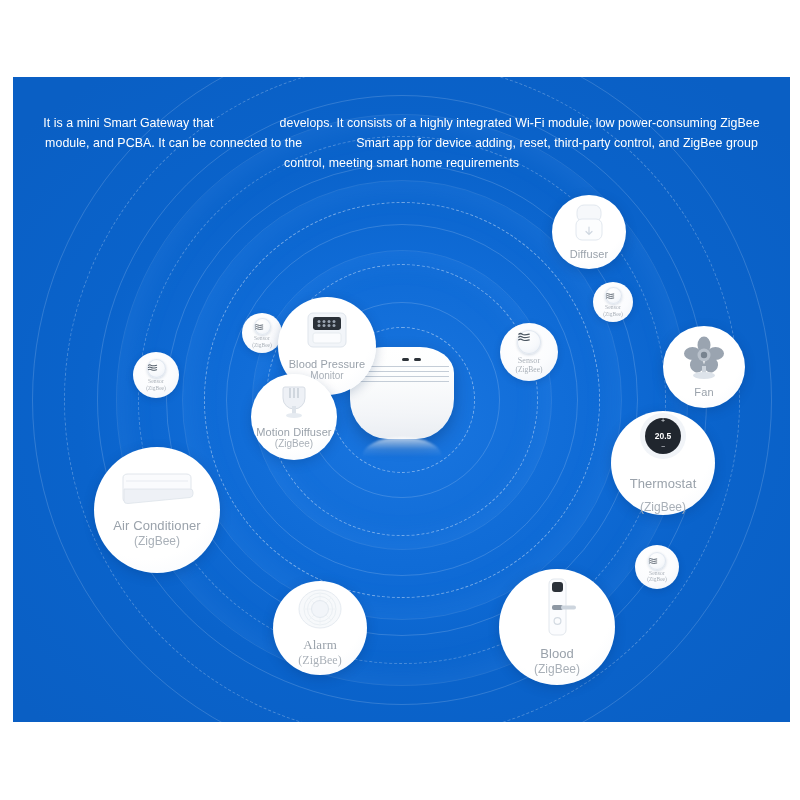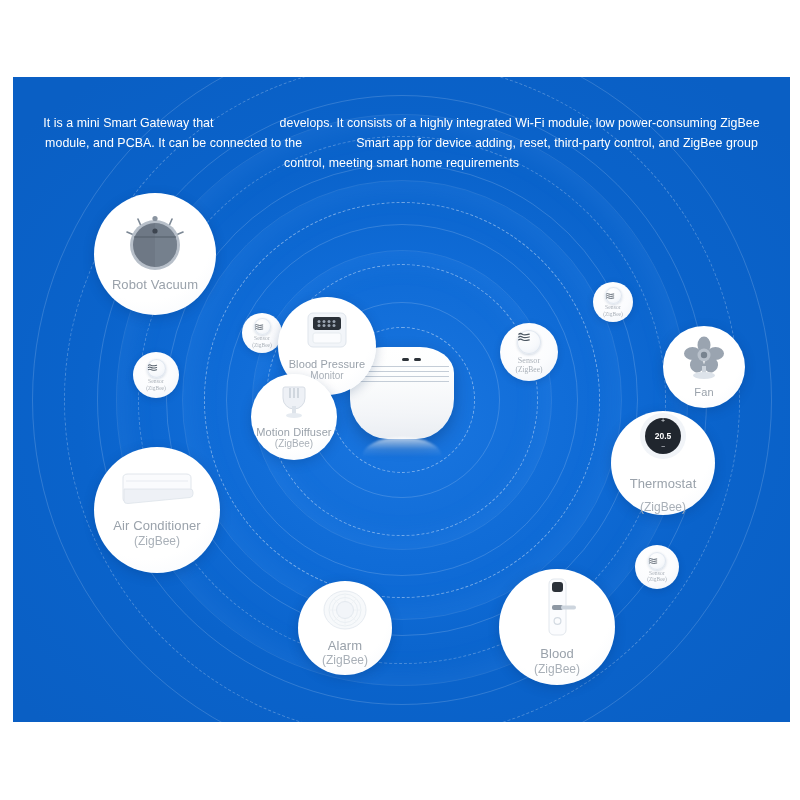--- a/index.html
+++ b/index.html
@@ -154,39 +154,20 @@
         <div class="gw-groove" style="top:19px;"></div>
         <div class="gw-groove" style="top:24px;"></div>
         <div class="gw-groove" style="top:29px;"></div>
         <div class="gw-groove" style="top:34px;"></div>
         <div class="gw-led" style="left:52px;"></div>
         <div class="gw-led" style="left:64px;"></div>
       </div>
       <div id="gw-reflect"></div>
     </div>
 
-    <div class="node big" style="left:81px; top:116px; width:122px; height:122px;">
-      <span class="ic">
-        <svg width="64" height="58" viewBox="0 0 64 58">
-          <g stroke="#7b8794" stroke-width="1.6" stroke-linecap="round">
-            <line x1="15" y1="4" x2="18" y2="11"></line>
-            <line x1="49" y1="4" x2="46" y2="11"></line>
-            <line x1="4" y1="17" x2="11" y2="20"></line>
-            <line x1="60" y1="17" x2="53" y2="20"></line>
-          </g>
-          <circle cx="32" cy="30" r="25" fill="#b7bfc9"></circle>
-          <circle cx="32" cy="30" r="22" fill="#6e7885"></circle>
-          <path d="M32 8 A22 22 0 0 1 32 52 Z" fill="#7c8794" opacity="0.55"></path>
-          <line x1="11" y1="22" x2="53" y2="22" stroke="#525c68" stroke-width="1.2"></line>
-          <circle cx="32" cy="16" r="2.6" fill="#3d4550"></circle>
-          <circle cx="32" cy="3.5" r="2.6" fill="#8a94a0"></circle>
-        </svg>
-      </span>
-      <span class="lbl">Robot Vacuum</span>
-    </div>
 
     <div class="node sml" style="left:229px; top:236px; width:40px; height:40px;">
       <span class="puck ic" style="width:17px;height:17px;">
         <svg width="10" height="10" viewBox="0 0 12 12">
           <g stroke="#55606c" stroke-width="1.1" fill="none" stroke-linecap="round">
             <path d="M1.5 3.6 Q3 2.4 4.5 3.6 T 10.5 3.6"></path>
             <path d="M1.5 6 Q3 4.8 4.5 6 T 10.5 6"></path>
             <path d="M1.5 8.4 Q3 7.2 4.5 8.4 T 10.5 8.4"></path>
           </g>
         </svg>
@@ -210,20 +191,30 @@
             <circle cx="25" cy="14.5" r="1.5"></circle>
               <circle cx="30" cy="14.5" r="1.5"></circle>
           </g>
           <rect x="9" y="22" width="28" height="10" rx="2" fill="#fbfcfe" stroke="#e3e8ee" stroke-width="0.8"></rect>
         </svg>
       </span>
       <span class="lbl">Blood Pressure</span>
       <span class="sub">Monitor</span>
     </div>
 
+    <div class="node mid" style="left:539px; top:118px; width:74px; height:74px;">
+      <span class="ic" style="margin-bottom:2px;">
+        <svg width="34" height="38" viewBox="0 0 34 38">
+          <rect x="5" y="1" width="24" height="17" rx="7" fill="#f6f8fb" stroke="#e2e8ef" stroke-width="1"></rect>
+          <rect x="4" y="15" width="26" height="21" rx="6" fill="#fcfdfe" stroke="#e2e8ef" stroke-width="1"></rect>
+          <path d="M17 23 L17 30 M14 27.5 L17 30.5 L20 27.5" stroke="#cfd7e0" stroke-width="1.2" fill="none" stroke-linecap="round"></path>
+        </svg>
+      </span>
+      <span class="lbl">Diffuser</span>
+    </div>
 
     <div class="node sml" style="left:580px; top:205px; width:40px; height:40px;">
       <span class="puck ic" style="width:17px;height:17px;">
         <svg width="10" height="10" viewBox="0 0 12 12">
           <g stroke="#55606c" stroke-width="1.1" fill="none" stroke-linecap="round">
             <path d="M1.5 3.6 Q3 2.4 4.5 3.6 T 10.5 3.6"></path>
             <path d="M1.5 6 Q3 4.8 4.5 6 T 10.5 6"></path>
             <path d="M1.5 8.4 Q3 7.2 4.5 8.4 T 10.5 8.4"></path>
           </g>
         </svg>
@@ -329,21 +320,21 @@
         <svg width="74" height="34" viewBox="0 0 74 34">
           <path d="M3 6 q0 -4 5 -4 h58 q5 0 5 4 v13 q0 4 -5 5 l-58 6 q-5 1 -5 -4 z" fill="#fafbfd" stroke="#e1e6ec" stroke-width="1"></path>
           <path d="M4 17 h66 q3 0 3 3 v2 q0 3 -3 3.5 l-62 6 q-4 0.5 -4 -3 z" fill="#eef1f6" stroke="#dde3ea" stroke-width="0.8"></path>
           <line x1="6" y1="9" x2="68" y2="9" stroke="#e8ecf1" stroke-width="1.2"></line>
         </svg>
       </span>
       <span class="lbl">Air Conditioner</span>
       <span class="sub">(ZigBee)</span>
     </div>
 
-    <div class="node big" style="left:285px; top:504px; width:94px; height:94px;">
+    <div class="node big" style="left:260px; top:504px; width:94px; height:94px;font-family:Liberation Serif, serif;">
       <span class="ic" style="margin-bottom:3px;">
         <svg width="46" height="42" viewBox="0 0 46 42">
           <ellipse cx="23" cy="21" rx="21" ry="19" fill="#f7f9fb" stroke="#e6ebf1" stroke-width="1"></ellipse>
           <g stroke="#e8edf2" stroke-width="0.9">
             <circle cx="23" cy="21" r="16" fill="none"></circle>
             <circle cx="23" cy="21" r="12.5" fill="none"></circle>
           </g>
           <g stroke="#eef1f5" stroke-width="0.8">
             <line x1="23" y1="6" x2="23" y2="36"></line>
               <line x1="8" y1="21" x2="38" y2="21"></line>

